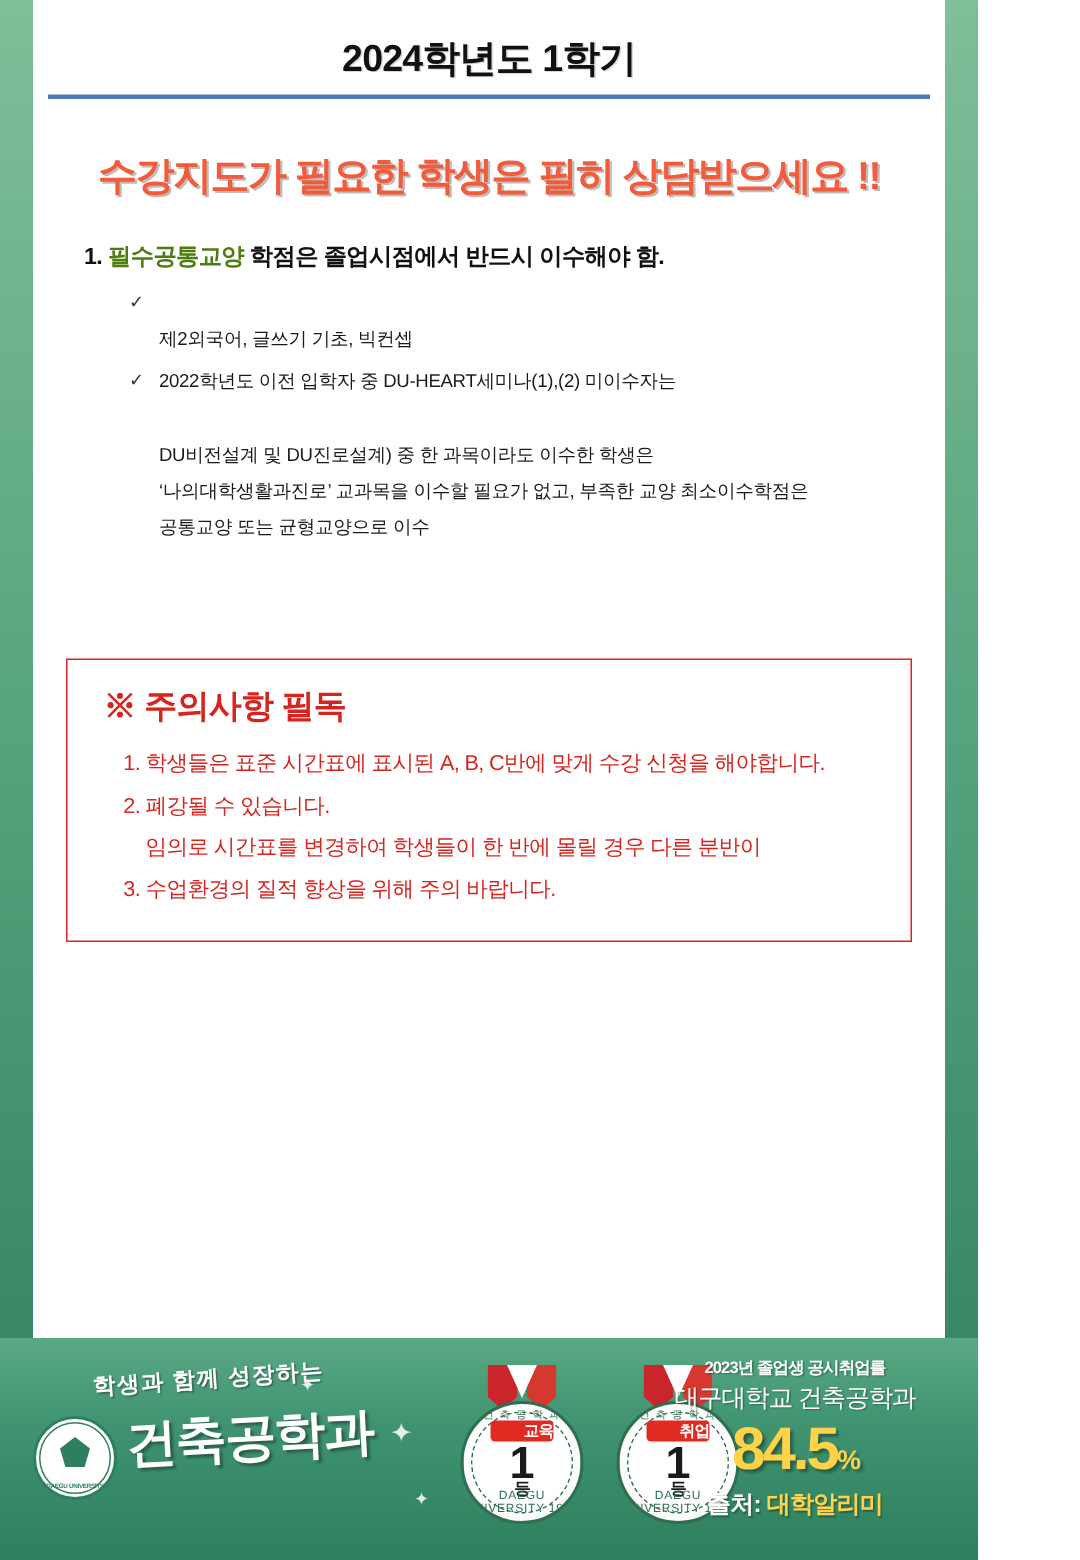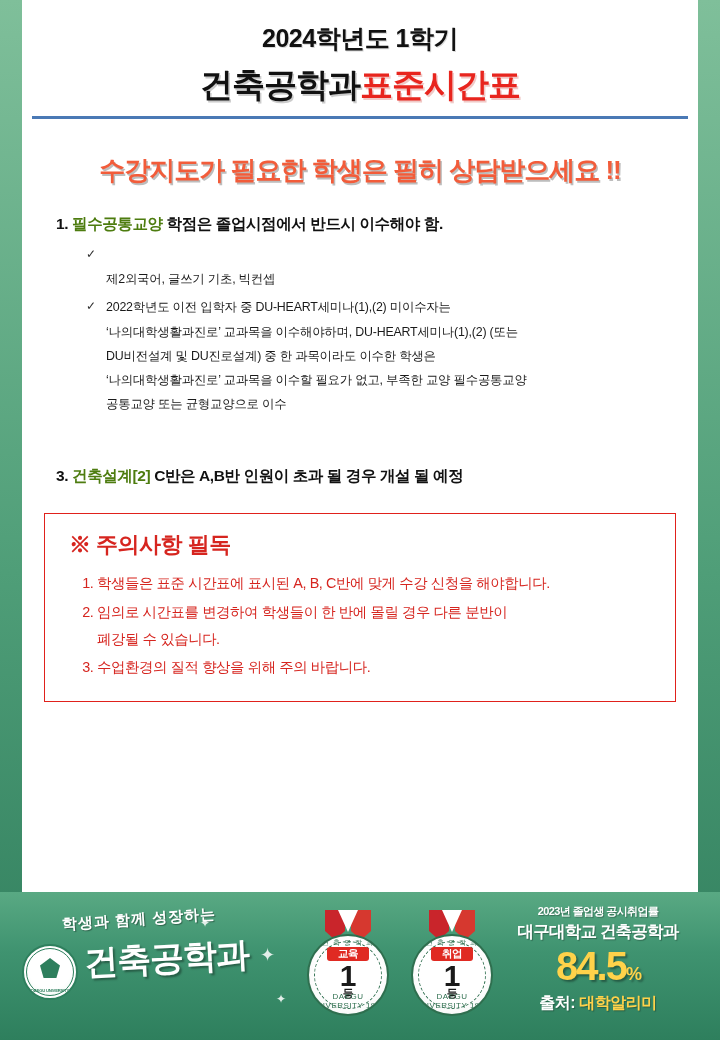--- a/index.html
+++ b/index.html
@@ -4,21 +4,21 @@
 <style>
   * { box-sizing: border-box; }
   html, body {
     margin: 0; padding: 0;
     width: 720px; height: 1040px;
     background: #ffffff;
     font-family: "Liberation Sans", sans-serif;
   }
   .page {
     position: relative;
-    width: 720px; height: 1040px;
+    width: 652px; height: 1040px;
     overflow: hidden;
     background: #ffffff;
   }
   
   .side-bar {
     position: absolute;
     top: 0; bottom: 0;
     width: 22px;
     background: linear-gradient(to bottom, #7fbf9a 0%, #4f9e78 55%, #2f7d5c 100%);
   }
@@ -246,21 +246,21 @@
   }
   .coin .ring {
     position: absolute;
     left: 5px; top: 5px; right: 5px; bottom: 5px;
     border-radius: 50%;
     border: 1.2px dashed #2f6f4f;
   }
   .coin .cat {
     position: absolute;
     top: 11px; left: 0; right: 0;
-    text-align: center;
+    text-align: right;
     font-size: 10.5px;
     font-weight: bold;
     color: #ffffff;
     background: #e02a22;
     margin: 0 18px;
     border-radius: 3px;
     letter-spacing: -0.5px;
   }
   .coin .rank {
     position: absolute;
@@ -298,21 +298,21 @@
     color: #ffffff;
   }
   .emp .l1 {
     font-size: 11px;
     font-weight: bold;
     letter-spacing: -0.6px;
     text-shadow: 1px 1px 1px rgba(0,0,0,.3);
   }
   .emp .l2 {
     font-size: 16.5px;
-    font-weight: bold;
+    font-weight: normal;
     letter-spacing: -0.8px;
     margin-top: 2px;
     text-shadow: 1px 1px 1px rgba(0,0,0,.3);
   }
   .emp .rate {
     font-size: 40px;
     font-weight: bold;
     color: #ffd24a;
     letter-spacing: -2px;
     line-height: 1.05;
@@ -341,74 +341,65 @@
 
 <div class="page">
 
   <div class="side-bar left"></div>
   <div class="side-bar right"></div>
 
   <div class="inner">
 
     <div class="header">
       <div class="header-line1">2024학년도 1학기</div>
-      <div class="header-line2">
-        <span class="dept">건축공학과</span><span class="std">표준시간표</span>
-      </div>
     </div>
 
     <div class="headline">수강지도가 필요한 학생은 필히 상담받으세요 !!</div>
 
     <div class="content">
 
       <div>
         <div class="item-title">
           <span>1.</span>
           <span class="em">필수공통교양</span><span> 학점은 졸업시점에서 반드시 이수해야 함.</span>
         </div>
         <ul class="sub-list">
           <li>
             <span class="check">✓</span>
             <br>
             <span>제2외국어, 글쓰기 기초, 빅컨셉</span>
           </li>
           <li>
             <span class="check">✓</span>
             <span>2022학년도 이전 입학자 중 DU-HEART세미나(1),(2) 미이수자는</span><br>
-            <span>‘나의대학생활과진로’ 교과목을 이수해야하며, DU-HEART세미나(1),(2) (또는</span><br>
+            <br>
             <span>DU비전설계 및 DU진로설계) 중 한 과목이라도 이수한 학생은</span><br>
-            <span>‘나의대학생활과진로’ 교과목을 이수할 필요가 없고, 부족한 교양 필수공통교양</span><br>
+            <span>‘나의대학생활과진로’ 교과목을 이수할 필요가 없고, 부족한 교양 최소이수학점은</span><br>
             <span>공통교양 또는 균형교양으로 이수</span>
           </li>
         </ul>
       </div>
 
       <div class="gap-1"></div>
 
 
       <div class="gap-2"></div>
 
-      <div>
-        <div class="item-title">
-          <span>3.</span>
-          <span class="em">건축설계[2]</span><span> C반은 A,B반 인원이 초과 될 경우 개설 될 예정</span>
-        </div>
-      </div>
 
     </div>
 
     <div class="caution">
       <div class="caution-title">※  주의사항 필독</div>
       <ol class="caution-list">
         <li>
           <span>학생들은 표준 시간표에 표시된 A, B, C반에 맞게 수강 신청을 해야합니다.</span>
         </li>
         <li>
+          <span>폐강될 수 있습니다.</span>
           <span>임의로 시간표를 변경하여 학생들이 한 반에 몰릴 경우 다른 분반이</span>
-          <span>폐강될 수 있습니다.</span>
         </li>
         <li>
           <span>수업환경의 질적 향상을 위해 주의 바랍니다.</span>
         </li>
       </ol>
     </div>
 
   </div>
 
   <div class="footer">

